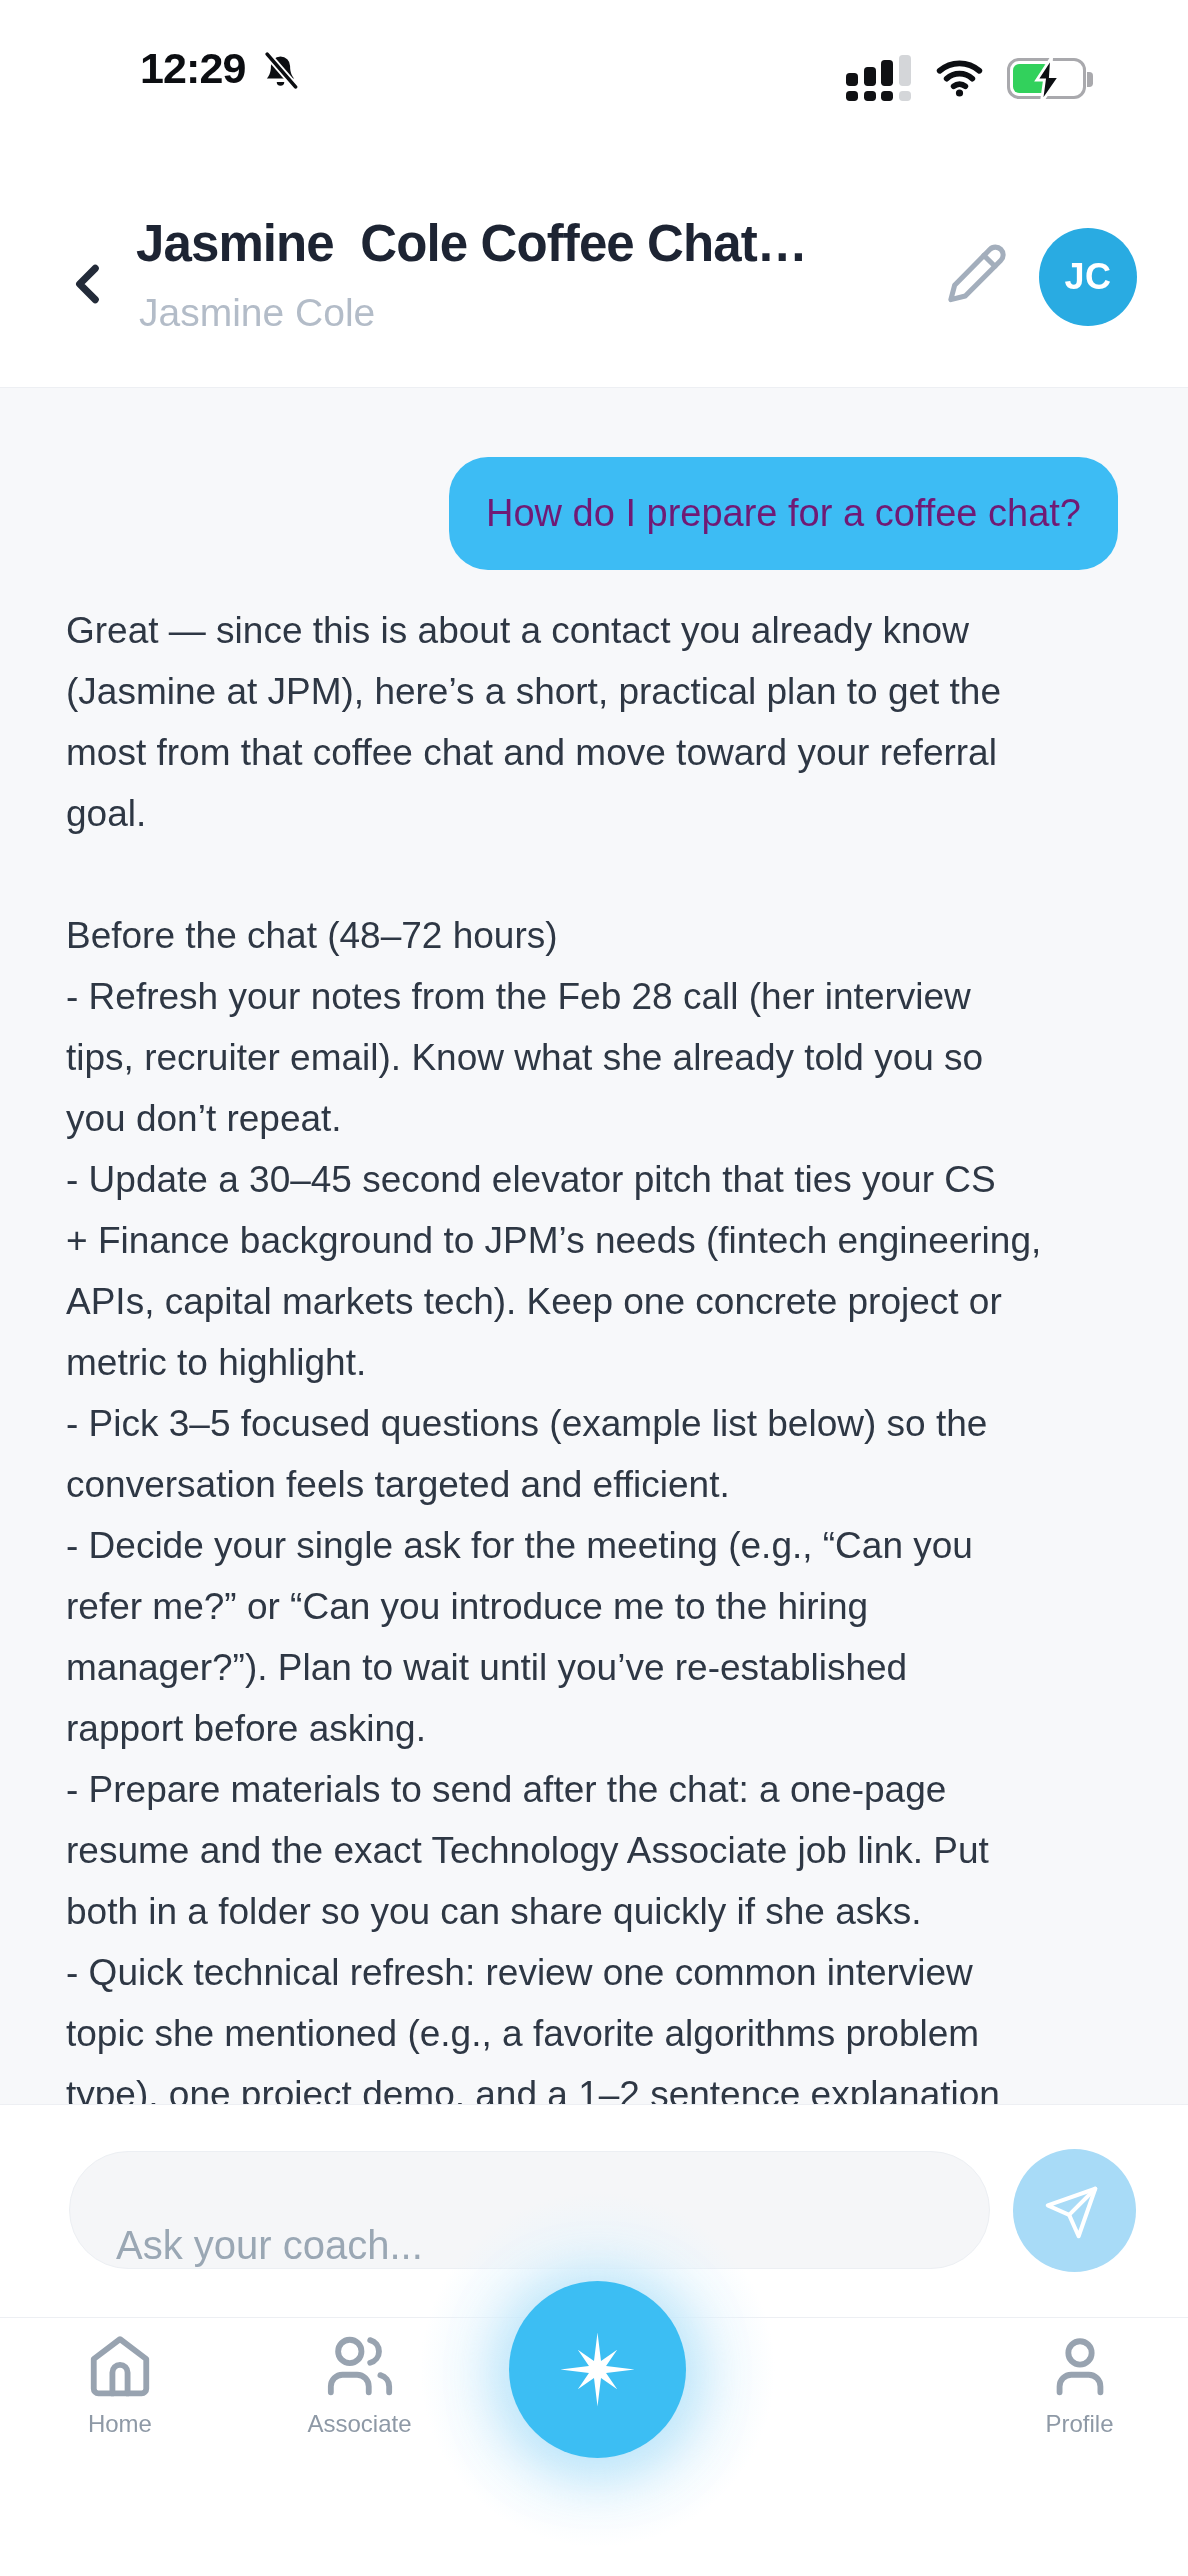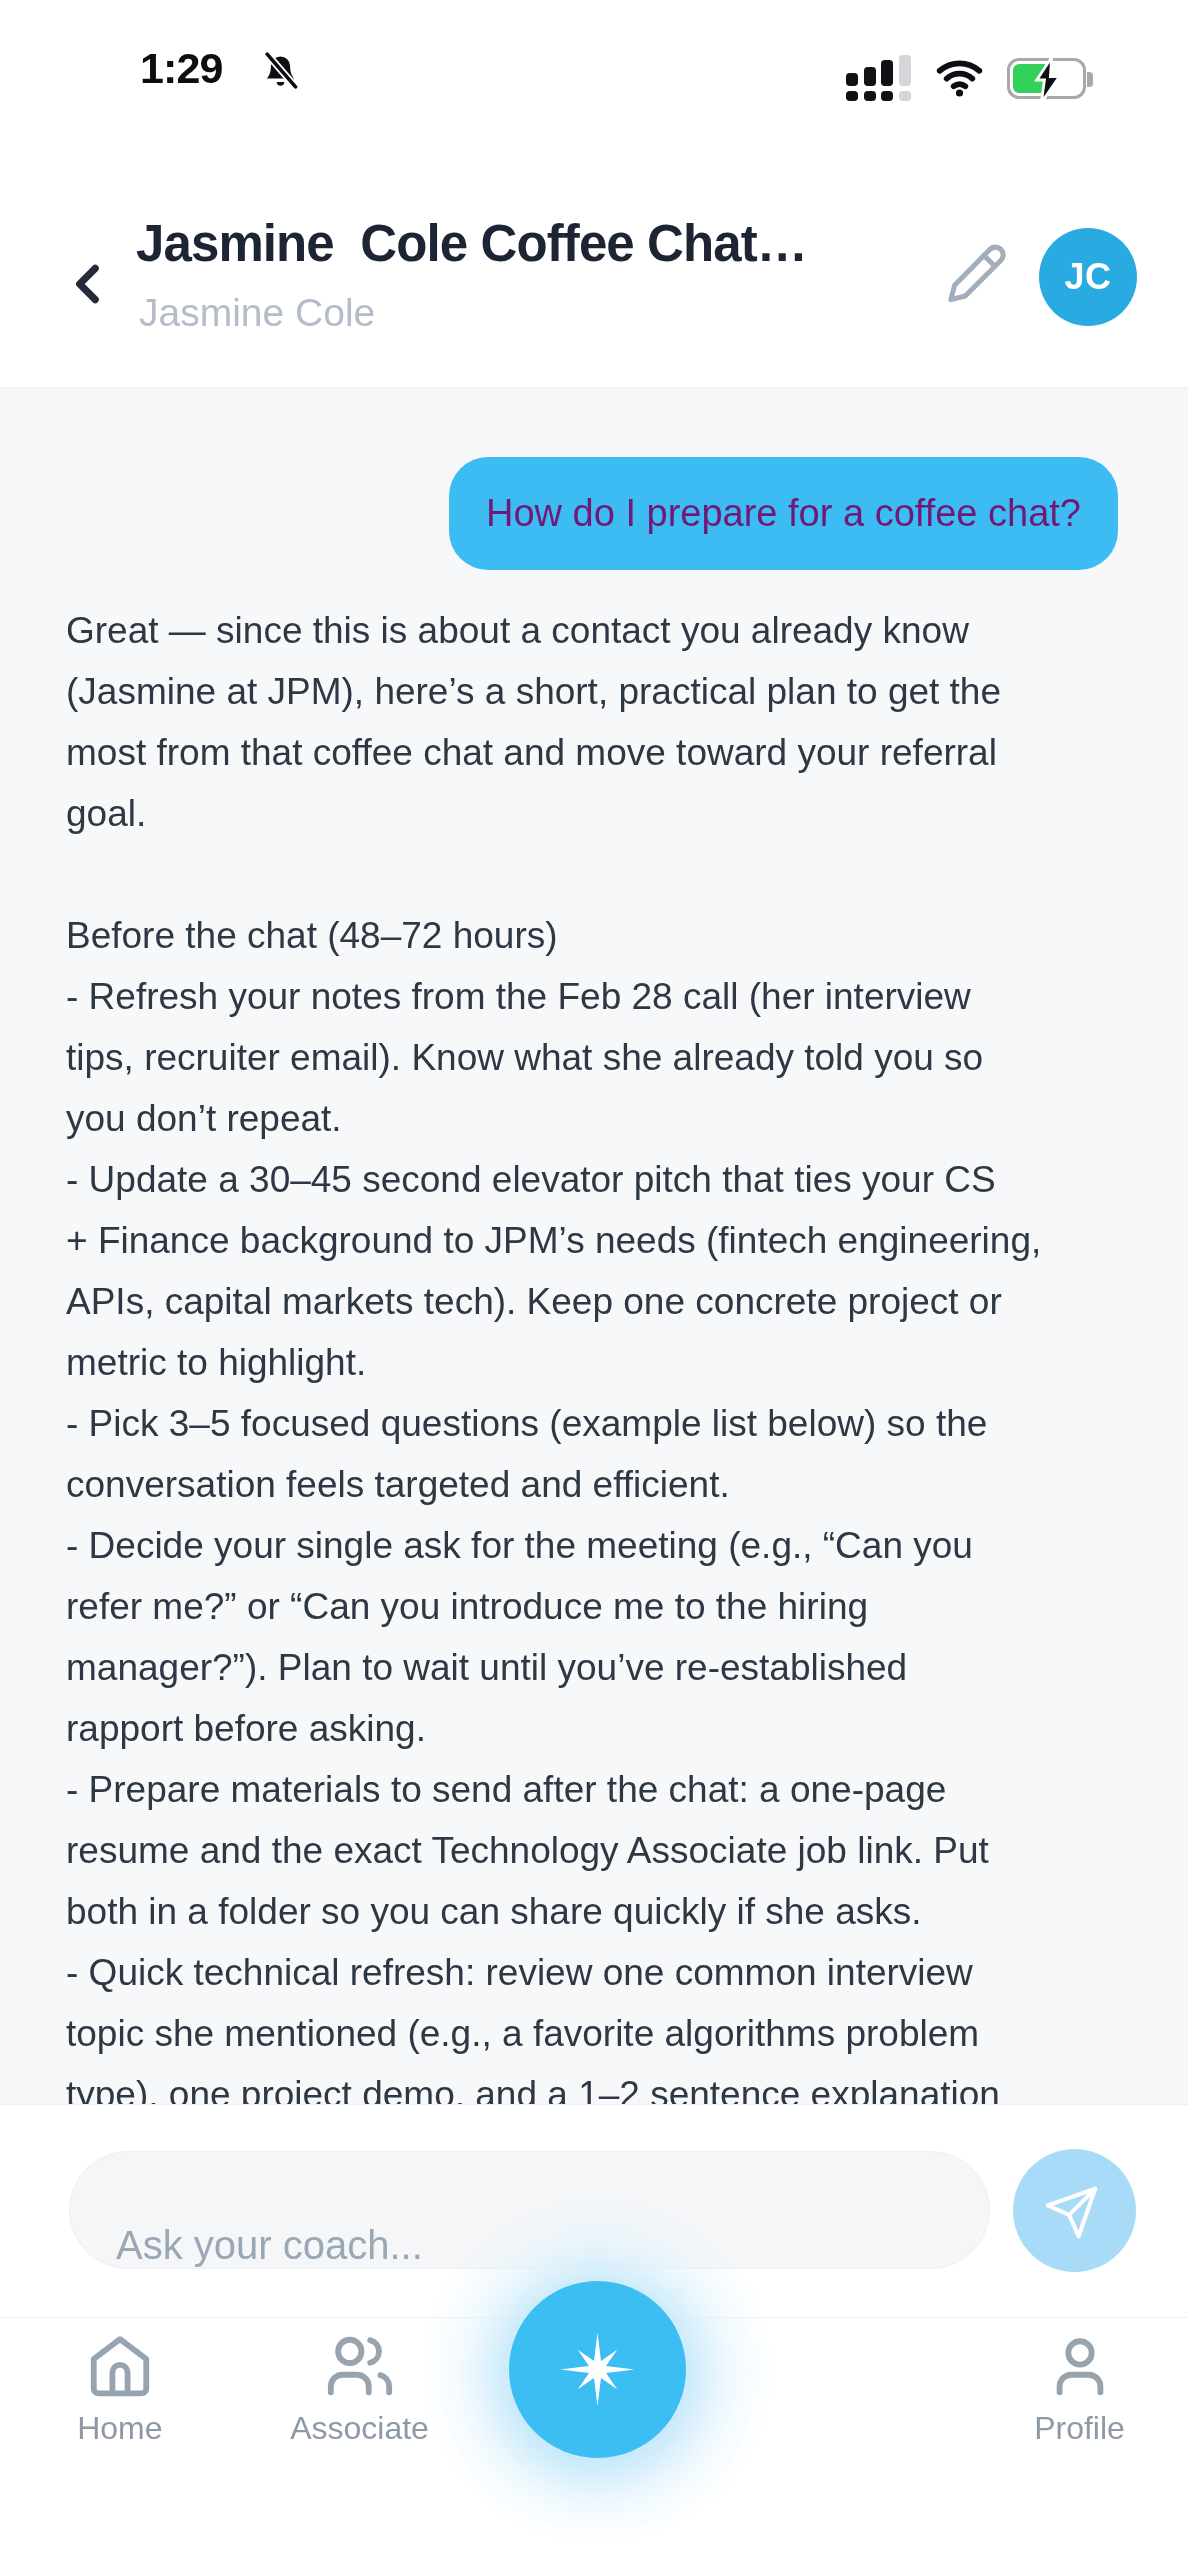--- a/index.html
+++ b/index.html
@@ -51,35 +51,35 @@
   .input-pill{position:absolute;left:69px;top:46px;width:921px;height:118px;background:#f5f6f8;border:1.8px solid #eceff3;border-radius:59px;display:flex;align-items:flex-end;}
   .input-pill input{flex:1;border:none;outline:none;background:transparent;font-family:"Liberation Sans",sans-serif;font-size:40px;color:var(--c-body);padding:0 46px;}
   .input-pill input::placeholder{color:var(--c-placeholder);opacity:1;}
   .send-button{position:absolute;left:1013px;top:44px;width:123px;height:123px;border-radius:50%;background:var(--c-send-bg);display:flex;align-items:center;justify-content:center;cursor:pointer;}
   .send-button svg{width:57px;height:57px;margin:3.7px 5.5px 0 0;}
 
   
   .navbar{position:absolute;left:0;top:2317px;width:1188px;height:259px;background:#fff;border-top:1.8px solid var(--c-border);z-index:4;}
   .nav-item{position:absolute;top:13px;width:203px;display:flex;flex-direction:column;align-items:center;gap:9.2px;cursor:pointer;}
   .nav-item svg{width:70px;height:70px;}
-  .nav-item .lbl{font-size:32px;color:var(--c-nav-label);}
+  .nav-item .lbl{font-size:24px;color:var(--c-nav-label);}
   .fab-halo{position:absolute;left:413px;top:2185px;width:369px;height:369px;border-radius:50%;
     background:radial-gradient(circle,rgba(224,243,253,.95) 0%,rgba(230,245,253,.75) 40%,rgba(240,248,253,0) 68%);
     z-index:5;pointer-events:none;}
   .fab{position:absolute;left:509px;top:2281px;width:177px;height:177px;border-radius:50%;background:var(--c-fab);
     display:flex;align-items:center;justify-content:center;z-index:6;cursor:pointer;
     box-shadow:0 5.5px 46px 13px rgba(150,215,248,.55);}
   .fab svg{width:103px;height:103px;}
 </style>
 </head>
 <body>
 
 <div class="top-section">
 
-  <div class="time">1:29</div>
+  <div class="time">12:29</div>
 
   <svg class="bell-slash" viewBox="0 0 24 24">
     <path fill="#0c0e12" d="M12 2.6a5.6 5.6 0 0 1 5.6 5.6c0 4.2 1.4 6.2 2.4 7.3H4c1-1.1 2.4-3.1 2.4-7.3A5.6 5.6 0 0 1 12 2.6 Z"></path>
     <path fill="#0c0e12" d="M9.8 17.5a2.2 2.2 0 0 0 4.4 0 Z"></path>
     <line x1="4.2" y1="1.2" x2="20.8" y2="20.4" stroke="#ffffff" stroke-width="4.2"></line>
     <line x1="4.2" y1="1.2" x2="20.8" y2="20.4" stroke="#0c0e12" stroke-width="2.1" stroke-linecap="round"></line>
   </svg>
 
   <div class="cellular">
     <div class="col" style="height:28px">

